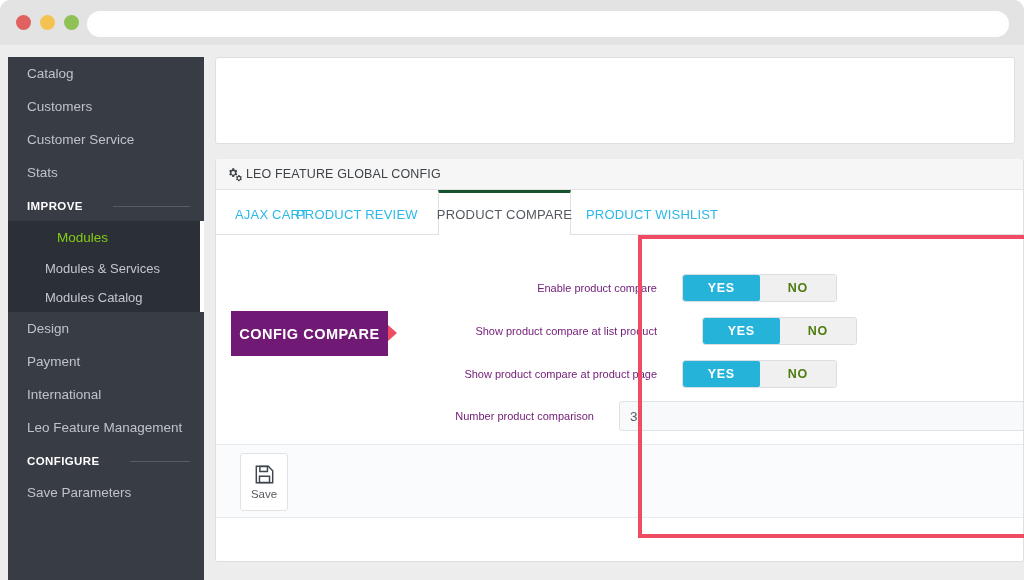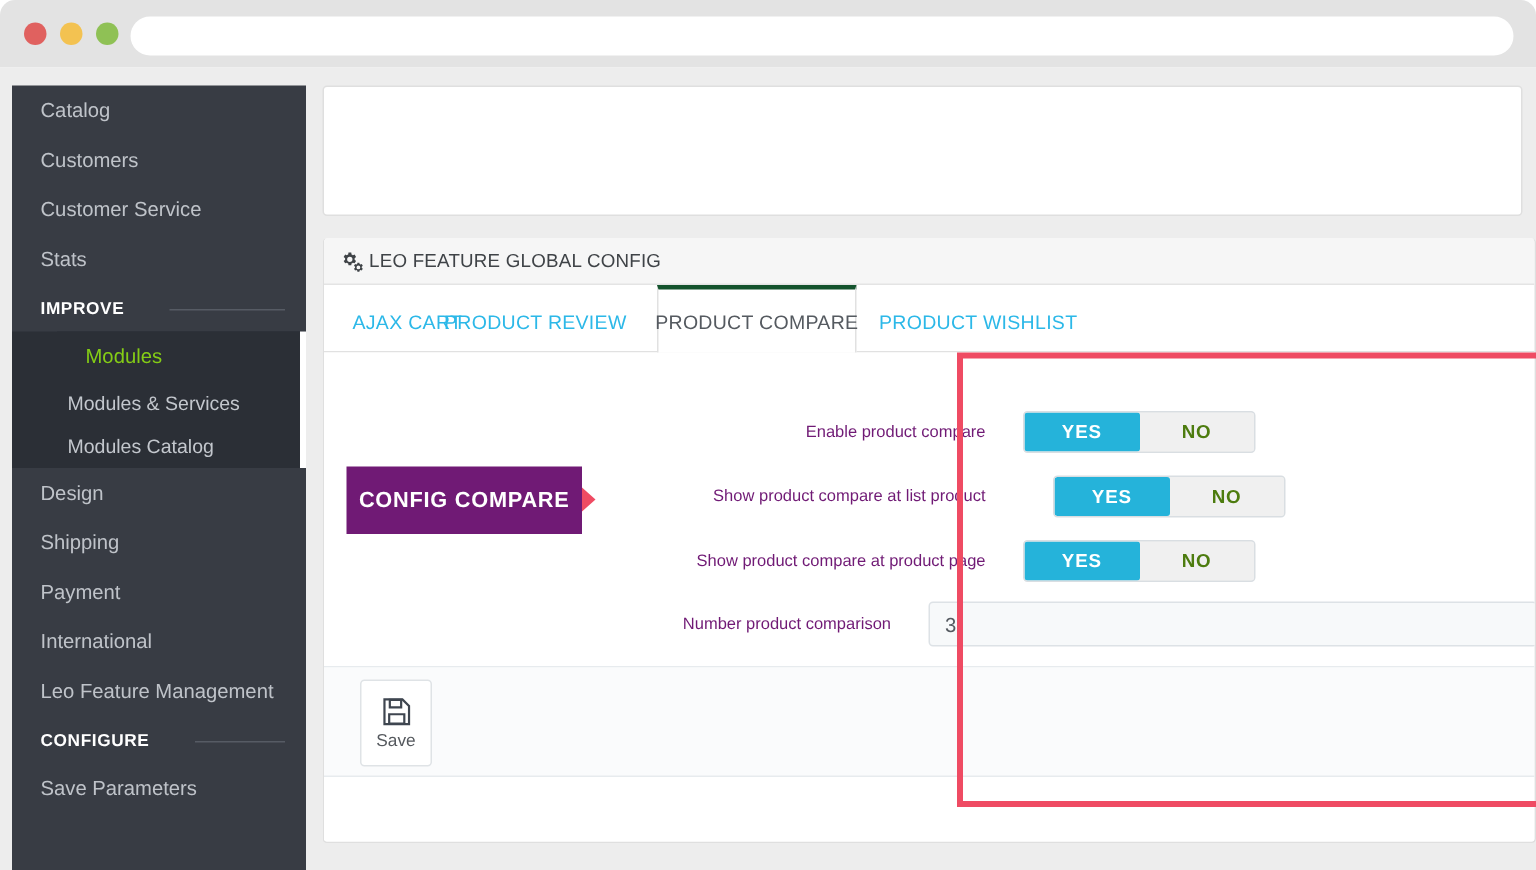--- a/index.html
+++ b/index.html
@@ -434,23 +434,20 @@
         </div>
         <div class="nav-sub">
           <span>Modules Catalog</span>
         </div>
       </div>
 
       <div class="nav-item">
         <span>Design</span>
       </div>
       <div class="nav-item">
-        <span>Shipping</span>
-      </div>
-      <div class="nav-item">
         <span>Payment</span>
       </div>
       <div class="nav-item">
         <span>International</span>
       </div>
       <div class="nav-item">
         <span>Leo Feature Management</span>
       </div>
 
       <div class="nav-section">

